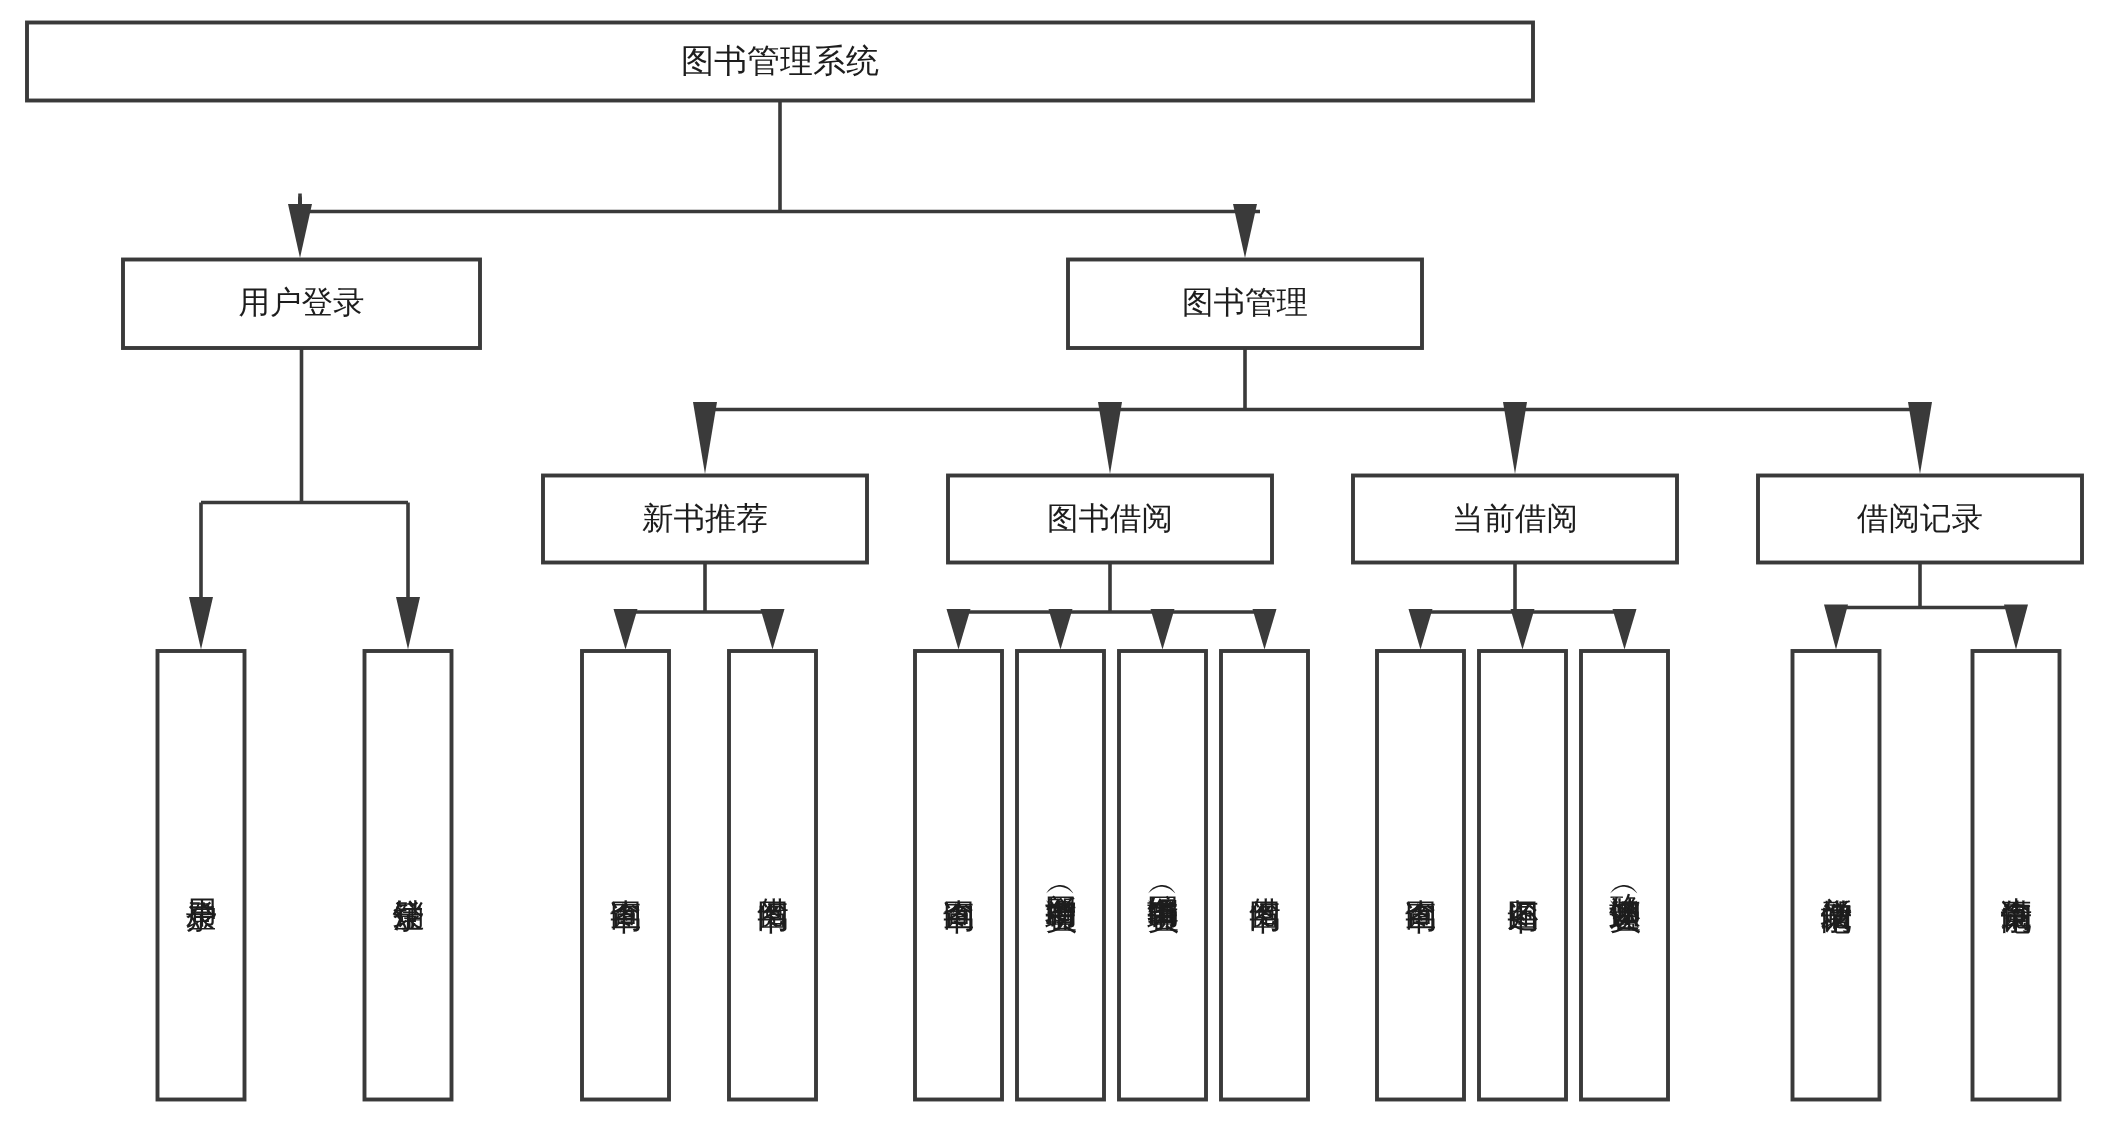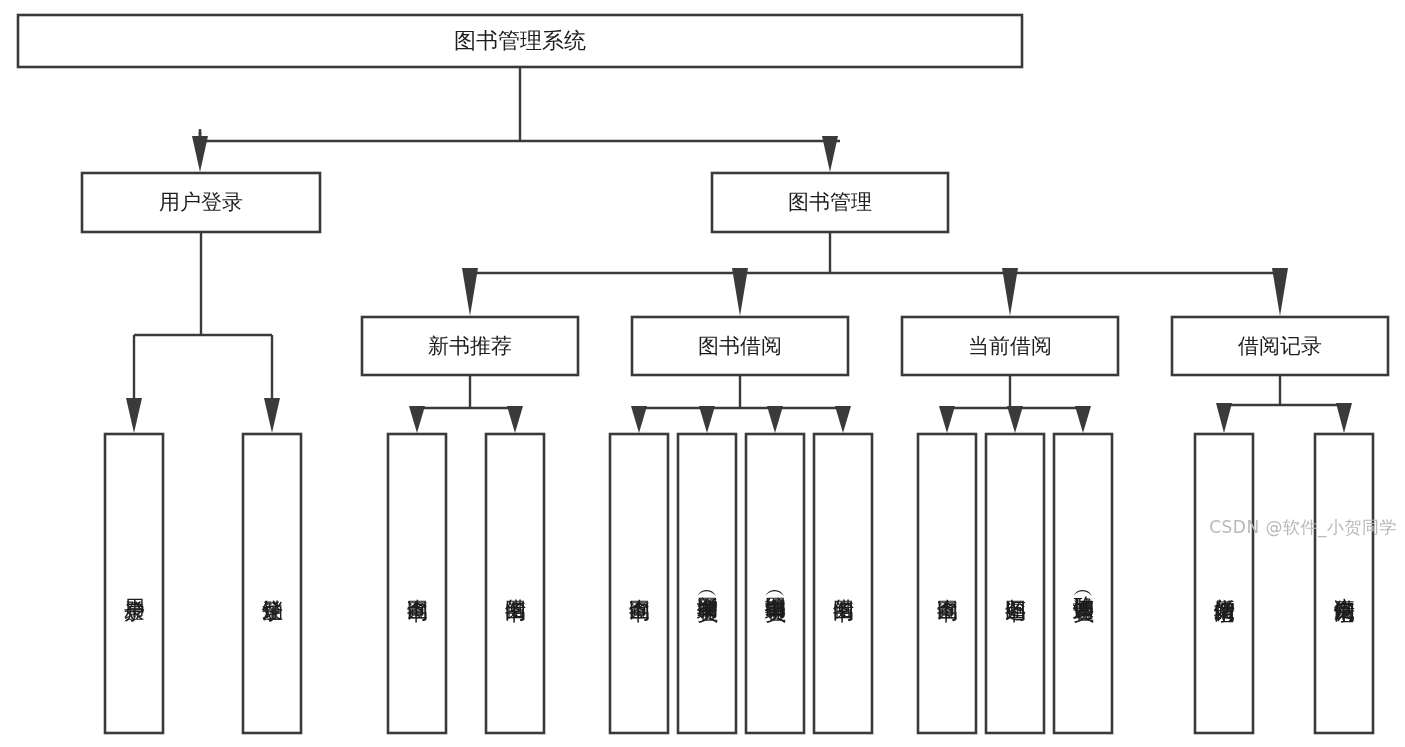--- a/index.html
+++ b/index.html
@@ -216,14 +216,13 @@
   <div class="vert-label" style="left:610px; top:434px; width:58px; height:299px;">查询图书</div>
   <div class="vert-label" style="left:678px; top:434px; width:58px; height:299px;">新增图书（管理员）</div>
   <div class="vert-label" style="left:746px; top:434px; width:58px; height:299px;">编辑图书（管理员）</div>
   <div class="vert-label" style="left:814px; top:434px; width:58px; height:299px;">借阅图书</div>
   <div class="vert-label" style="left:918px; top:434px; width:58px; height:299px;">查询图书</div>
   <div class="vert-label" style="left:986px; top:434px; width:58px; height:299px;">归还图书</div>
   <div class="vert-label" style="left:1054px; top:434px; width:58px; height:299px;">确认归还（管理员）</div>
   <div class="vert-label" style="left:1195px; top:434px; width:58px; height:299px;">新增借阅记录</div>
   <div class="vert-label" style="left:1315px; top:434px; width:58px; height:299px;">查询借阅记录</div>
 
-  <div class="watermark">CSDN @软件_小贺同学</div>
 </div>
 
 </body></html>

